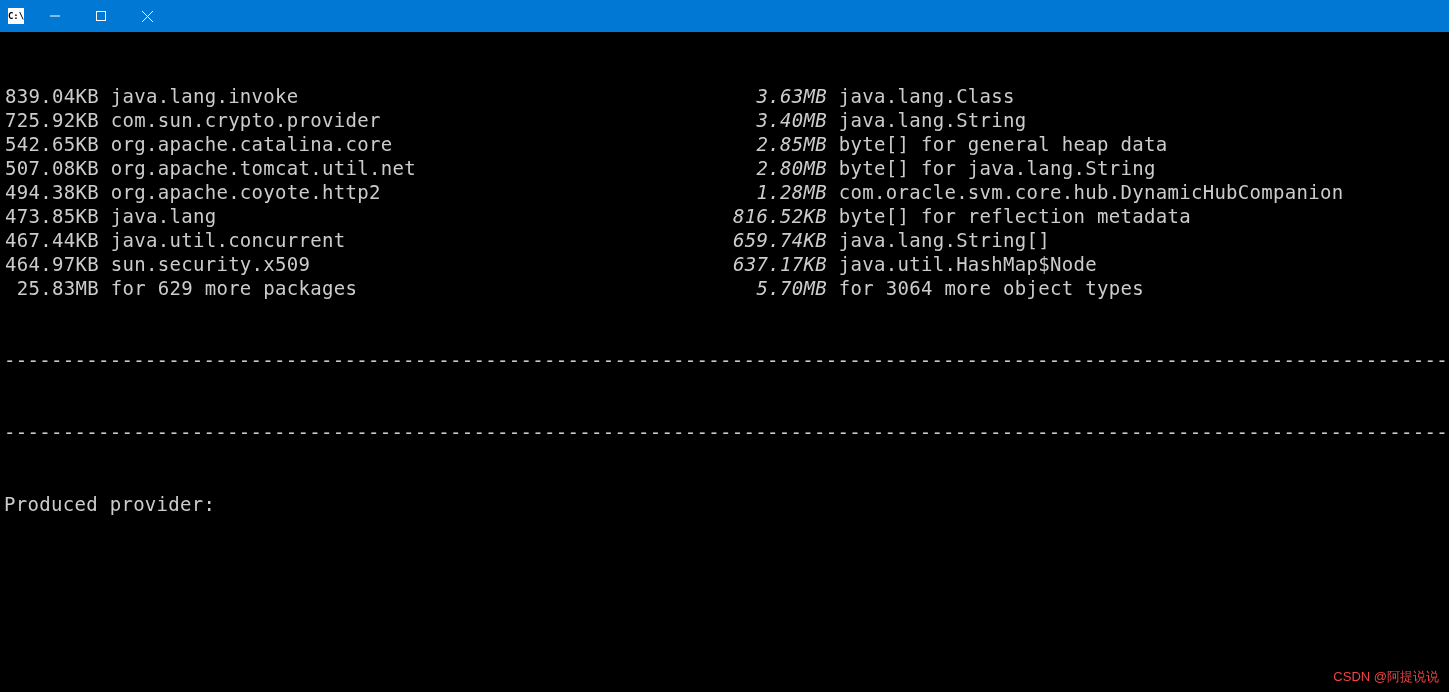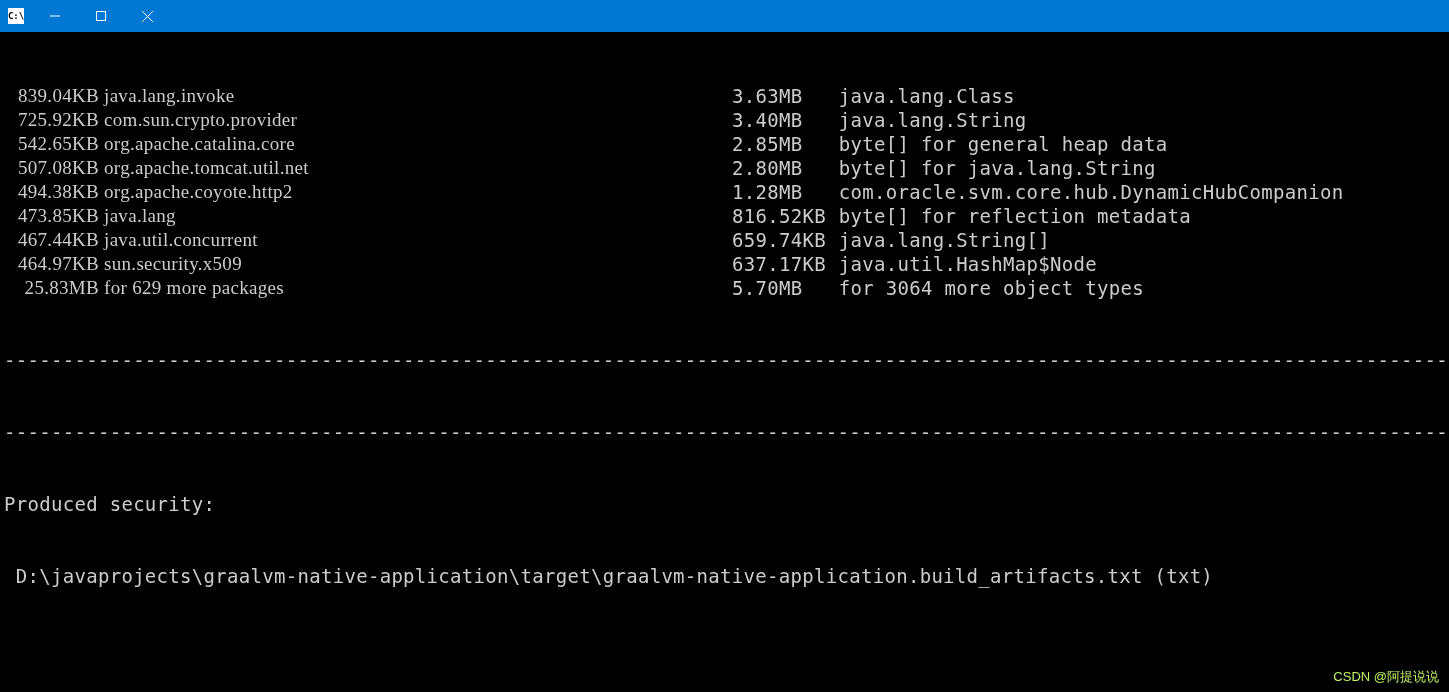--- a/index.html
+++ b/index.html
@@ -65,47 +65,47 @@
       line-height: 24px;
       white-space: pre;
       font-family: 'NSimSun', 'SimSun', 'Consolas', monospace;
       letter-spacing: 0.3px;
     }
     .terminal-row {
       display: flex;
     }
     .col-left {
       width: 728px;
-      font-family: Liberation Serif, serif;
     }
     .col-right {
       flex: 1;
     }
     .size-col {
       display: inline-block;
       width: 95px;
       text-align: right;
     }
     .r-size-col {
       display: inline-block;
       width: 95px;
-      text-align: left;
+      text-align: right;
+      font-style: italic;
     }
     .dashed-line {
       overflow: hidden;
       white-space: nowrap;
     }
     .centered {
       text-align: center;
     }
     .watermark {
       position: absolute;
       bottom: 6px;
       right: 10px;
-      color: #bef264;
+      color: #ef4444;
       font-size: 13px;
       font-family: 'Microsoft YaHei', sans-serif;
     }
   </style>
 </head>
 <body>
 
 <div class="titlebar">
   <span class="titlebar-icon">C:\</span>
   <div class="titlebar-controls">
@@ -125,22 +125,21 @@
           <line x1="11" y1="0" x2="0" y2="11"></line>
         </svg>
     </div>
   </div>
 </div>
 
 <div class="terminal">
   <div id="package-table"><div class="terminal-row"><div class="col-left"><span class="size-col">839.04KB</span><span> java.lang.invoke</span></div><div class="col-right"><span class="r-size-col">3.63MB</span><span> java.lang.Class</span></div></div><div class="terminal-row"><div class="col-left"><span class="size-col">725.92KB</span><span> com.sun.crypto.provider</span></div><div class="col-right"><span class="r-size-col">3.40MB</span><span> java.lang.String</span></div></div><div class="terminal-row"><div class="col-left"><span class="size-col">542.65KB</span><span> org.apache.catalina.core</span></div><div class="col-right"><span class="r-size-col">2.85MB</span><span> byte[] for general heap data</span></div></div><div class="terminal-row"><div class="col-left"><span class="size-col">507.08KB</span><span> org.apache.tomcat.util.net</span></div><div class="col-right"><span class="r-size-col">2.80MB</span><span> byte[] for java.lang.String</span></div></div><div class="terminal-row"><div class="col-left"><span class="size-col">494.38KB</span><span> org.apache.coyote.http2</span></div><div class="col-right"><span class="r-size-col">1.28MB</span><span> com.oracle.svm.core.hub.DynamicHubCompanion</span></div></div><div class="terminal-row"><div class="col-left"><span class="size-col">473.85KB</span><span> java.lang</span></div><div class="col-right"><span class="r-size-col">816.52KB</span><span> byte[] for reflection metadata</span></div></div><div class="terminal-row"><div class="col-left"><span class="size-col">467.44KB</span><span> java.util.concurrent</span></div><div class="col-right"><span class="r-size-col">659.74KB</span><span> java.lang.String[]</span></div></div><div class="terminal-row"><div class="col-left"><span class="size-col">464.97KB</span><span> sun.security.x509</span></div><div class="col-right"><span class="r-size-col">637.17KB</span><span> java.util.HashMap$Node</span></div></div><div class="terminal-row"><div class="col-left"><span class="size-col">25.83MB</span><span> for 629 more packages</span></div><div class="col-right"><span class="r-size-col">5.70MB</span><span> for 3064 more object types</span></div></div></div>
   <div class="dashed-line">------------------------------------------------------------------------------------------------------------------------------------------------</div>
   <div class="dashed-line">------------------------------------------------------------------------------------------------------------------------------------------------</div>
-  <div>Produced security:</div>
-  <div> D:\javaprojects\graalvm-native-application\target\graalvm-native-application.build_artifacts.txt (txt)</div>
+  <div>Produced provider:</div>
   
   
   
   
   
   
   
   
   
 </div>

